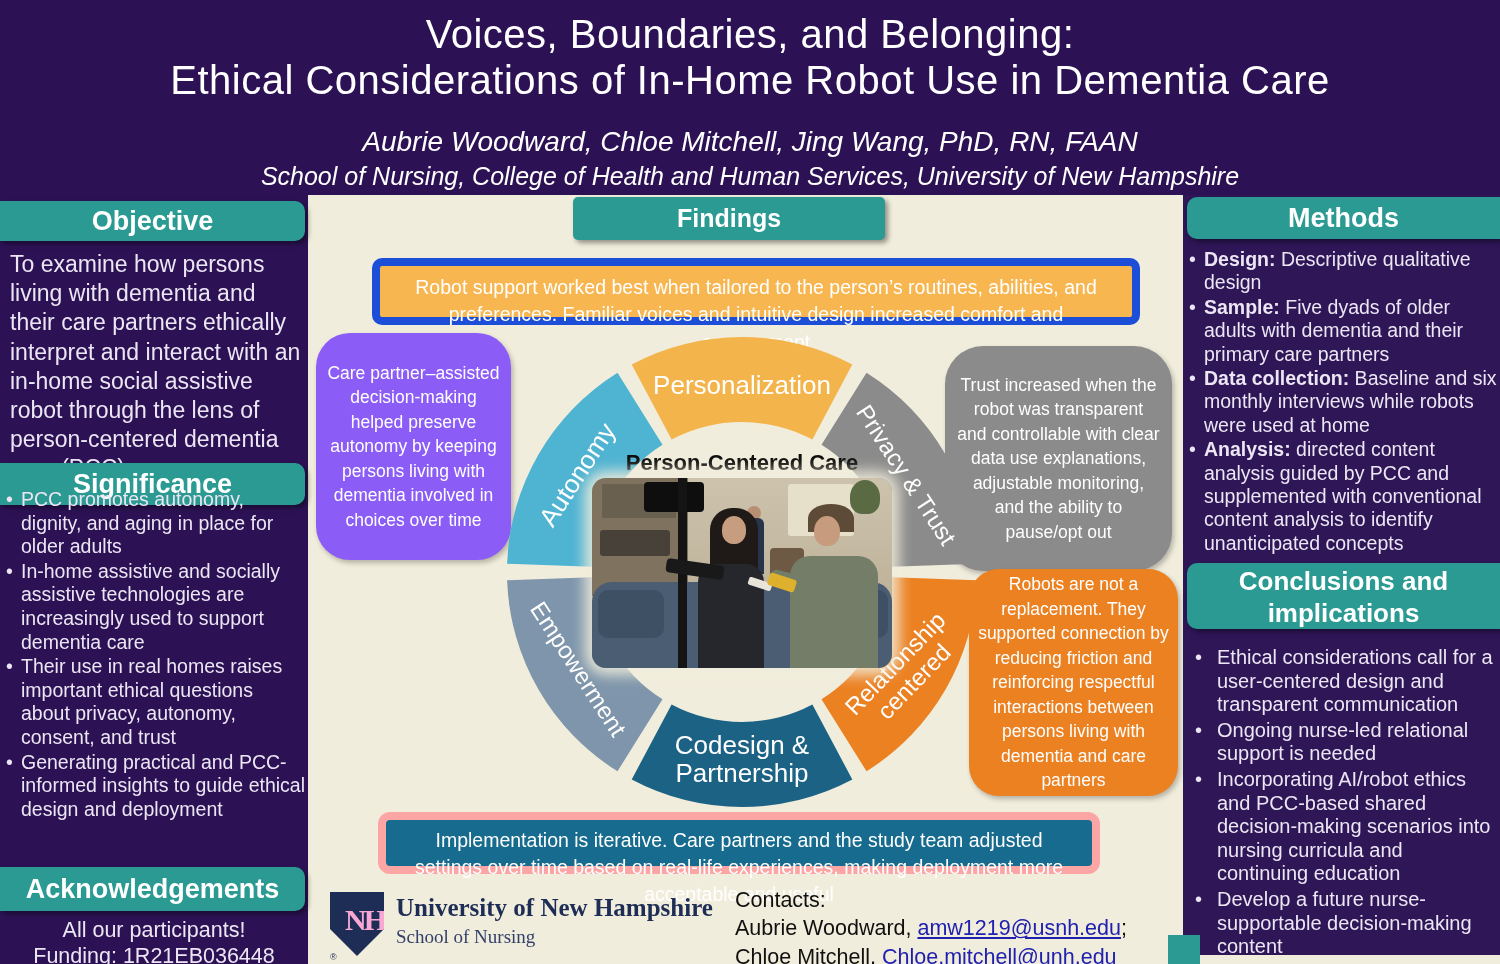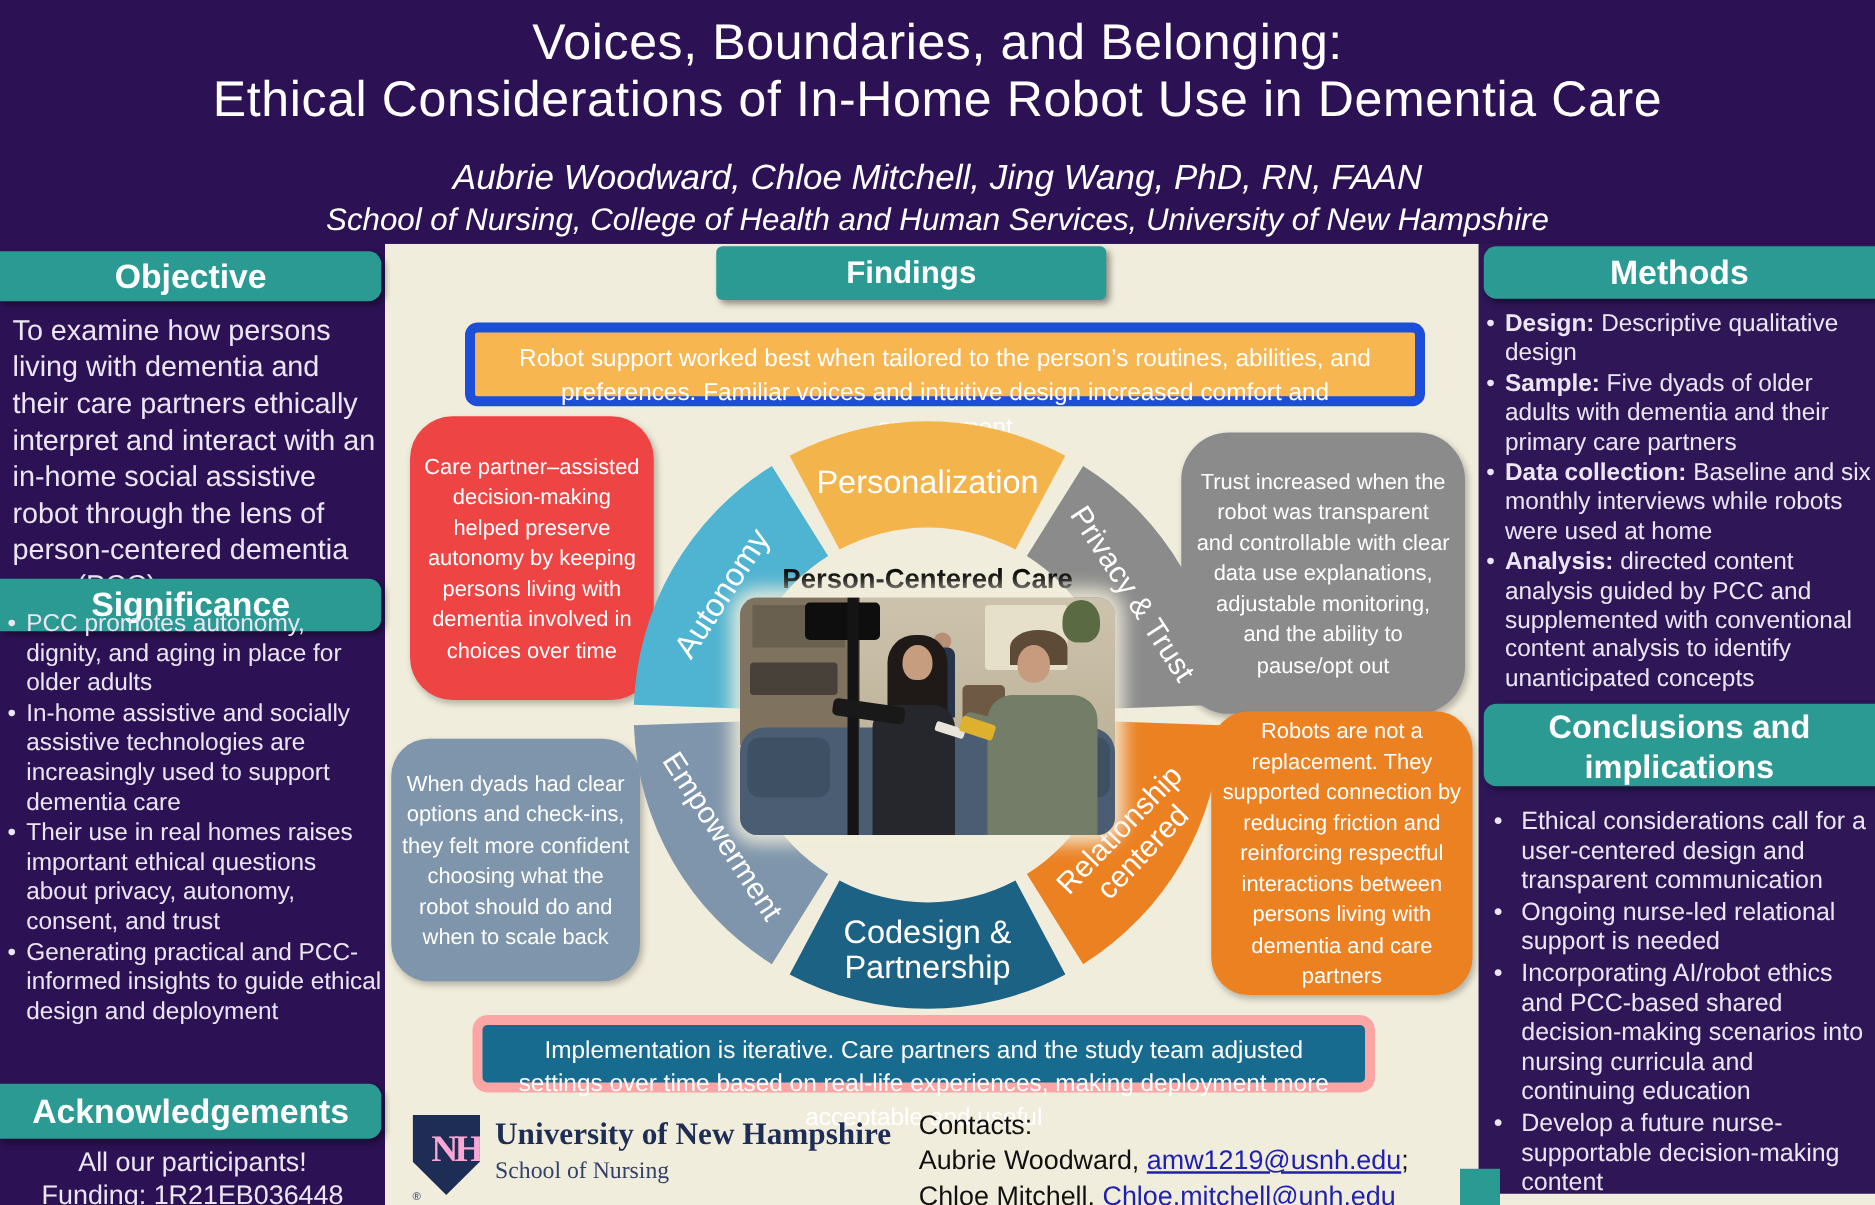--- a/index.html
+++ b/index.html
@@ -56,21 +56,21 @@
   .orange-banner { position:absolute; left:372px; top:258px; width:768px; height:67px; background:#f7b650;
                    border:8px solid #1d4ed8; border-radius:10px; color:#fff; font-size:19.5px; line-height:1.4;
                    text-align:center; padding:8px 30px; }
   .impl-box { position:absolute; left:378px; top:812px; width:722px; height:62px; background:#176b8e;
               border:8px solid #fca5a5; border-radius:12px; color:#fff; font-size:19.5px; line-height:1.38;
               text-align:center; padding:7px 20px; }
 
   
   .callout { position:absolute; color:#fff; text-align:center; font-size:17.5px; line-height:1.4;
              display:flex; align-items:center; justify-content:center; box-shadow:2px 3px 5px rgba(0,0,0,.25); }
-  .co-blue  { left:316px; top:333px; width:195px; height:227px; background:#ef4444; border-radius:34px; padding:8px 10px;margin-left:12px; }
+  .co-blue  { left:316px; top:333px; width:195px; height:227px; background:#8b5cf6; border-radius:34px; padding:8px 10px; }
   .co-gray  { left:945px; top:333px; width:227px; height:225px; background:#8b8b8b; border-radius:38px; padding:8px 12px;margin-top:13px; }
   .co-slate { left:313px; top:591px; width:199px; height:194px; background:#7e95ab; border-radius:30px; padding:8px 8px; }
   .co-orange{ left:969px; top:569px; width:209px; height:227px; background:#ec8122; border-radius:30px; padding:8px 8px; }
 
   
   .ring-svg { position:absolute; left:492px; top:322px; width:500px; height:500px; }
   .ring-svg text { font-family:"Liberation Sans", sans-serif; fill:#fff; }
   .pcc-label { position:absolute; left:592px; top:450px; width:300px; text-align:center; font-size:22px;
                font-weight:bold; color:#0c0c0c; }
 
@@ -148,21 +148,20 @@
 
   <div class="sec-h h-acknowledgements">Acknowledgements</div>
   <div class="ack-line ack1">All our participants!</div>
   <div class="ack-line ack2">Funding: 1R21EB036448</div>
 
   <div class="sec-h h-findings">Findings</div>
   <div class="orange-banner">Robot support worked best when tailored to the person’s routines, abilities, and preferences. Familiar voices and intuitive design increased comfort and engagement</div>
 
   <div class="callout co-blue">Care partner–assisted decision-making helped preserve autonomy by keeping persons living with dementia involved in choices over time</div>
   <div class="callout co-gray">Trust increased when the robot was transparent and controllable with clear data use explanations, adjustable monitoring, and the ability to pause/opt out</div>
-  <div class="callout co-slate">When dyads had clear options and check-ins, they felt more confident choosing what the robot should do and when to scale back</div>
   <div class="callout co-orange">Robots are not a replacement. They supported connection by reducing friction and reinforcing respectful interactions between persons living with dementia and care partners</div>
 
   <svg class="ring-svg" viewBox="-250 -250 500 500">
     <path d="M -110.3 -207.5 A 235 235 0 0 1 110.3 -207.5 L 70.4 -132.4 A 150 150 0 0 0 -70.4 -132.4 Z" fill="#f4b44c"></path>
     <path d="M 124.5 -199.3 A 235 235 0 0 1 234.9 -8.2 L 149.9 -5.2 A 150 150 0 0 0 79.5 -127.2 Z" fill="#8b8b8b"></path>
     <path d="M 234.9 8.2 A 235 235 0 0 1 124.5 199.3 L 79.5 127.2 A 150 150 0 0 0 149.9 5.2 Z" fill="#ec8122"></path>
     <path d="M 110.3 207.5 A 235 235 0 0 1 -110.3 207.5 L -70.4 132.4 A 150 150 0 0 0 70.4 132.4 Z" fill="#1b6285"></path>
     <path d="M -124.5 199.3 A 235 235 0 0 1 -234.9 8.2 L -149.9 5.2 A 150 150 0 0 0 -79.5 127.2 Z" fill="#7e95ab"></path>
     <path d="M -234.9 -8.2 A 235 235 0 0 1 -124.5 -199.3 L -79.5 -127.2 A 150 150 0 0 0 -149.9 -5.2 Z" fill="#4fb3d2"></path>
 

